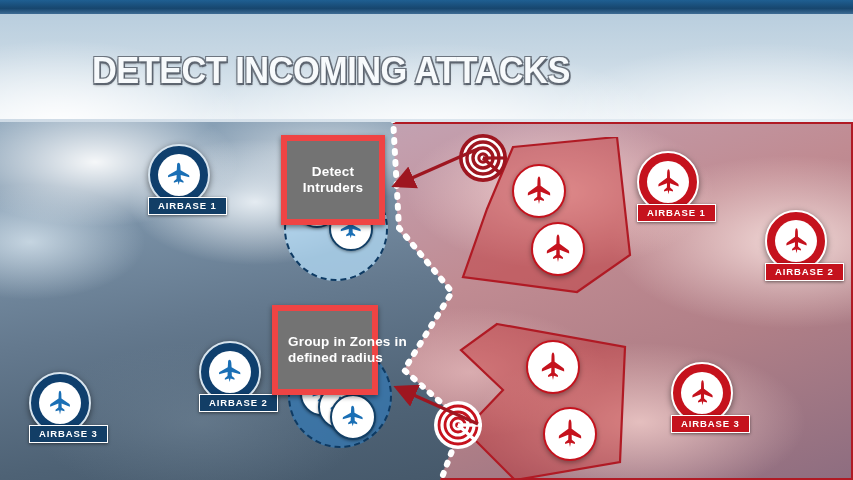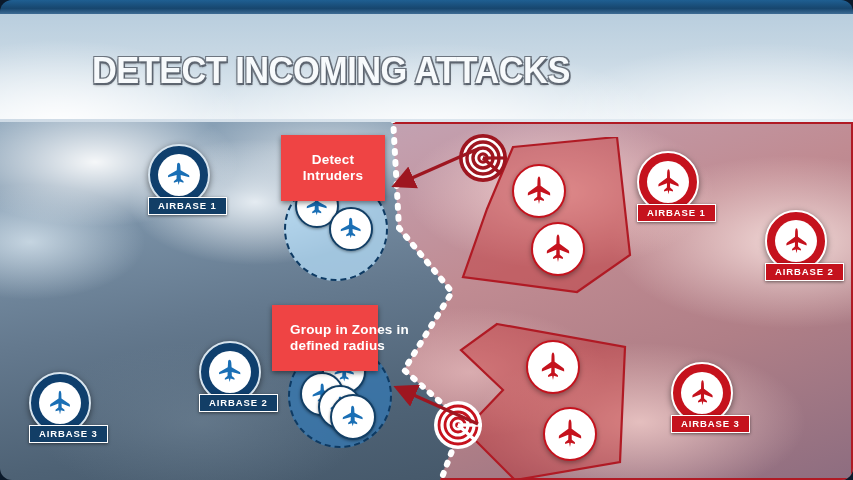--- a/index.html
+++ b/index.html
@@ -1,19 +1,19 @@
 <!DOCTYPE html>
 <html><head>
 <meta charset="utf-8">
 <style>
   * { margin:0; padding:0; box-sizing:border-box; }
   html,body { width:853px; height:480px; overflow:hidden; background:#0b1a2b;
               font-family:"Liberation Sans", sans-serif; }
 
-  #stage { position:relative; width:853px; height:480px; overflow:hidden;border-radius:12px; }
+  #stage { position:relative; width:853px; height:480px; overflow:hidden; }
 
   
   .topbar {
     position:absolute; left:0; top:0; width:853px; height:14px;
     background:linear-gradient(180deg,#1f5f92 0%,#17466e 60%,#3d6b94 100%);
     z-index:30;
   }
   .header {
     position:absolute; left:0; top:14px; width:853px; height:108px;
     background:
@@ -72,24 +72,24 @@
     clip-path:polygon(393px 0, 853px 0, 853px 358px, 440px 358px, 462px 300px, 404px 248px, 452px 170px, 398px 108px);
     border:2.5px solid #b01a24;
   }
 
   
   .frontier { position:absolute; left:0; top:0; width:853px; height:358px; pointer-events:none; }
 
   
   .callout {
     position:absolute; z-index:22;
-    background:#ef4444; border:8px solid #ef4444;
+    background:#737373; border:6px solid #ef4444;
     color:#ffffff; text-align:center;
     font-size:13.5px; font-weight:bold; line-height:1.18;
-    padding:9px 10px; letter-spacing:.2px;
+    padding:23px 10px; letter-spacing:.2px;
     box-shadow:0 2px 5px rgba(0,0,0,.45);
   }
   .callout span{ display:block; white-space:nowrap; }
 
   
   .base { position:absolute; z-index:18; width:62px; }
   .base .disc {
     width:62px; height:62px; border-radius:50%;
     display:flex; align-items:center; justify-content:center;
     box-shadow:0 2px 6px rgba(0,0,0,.5);

